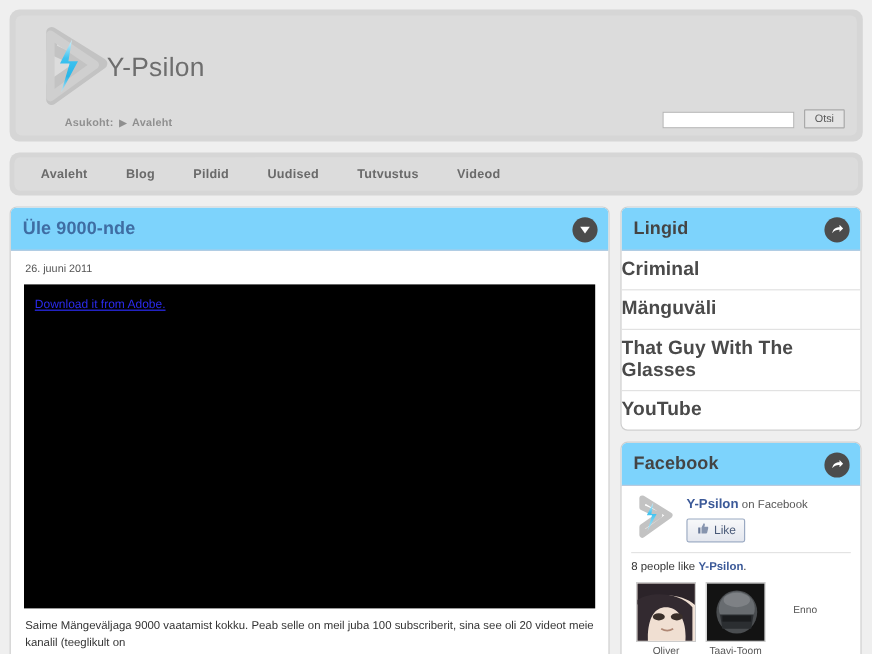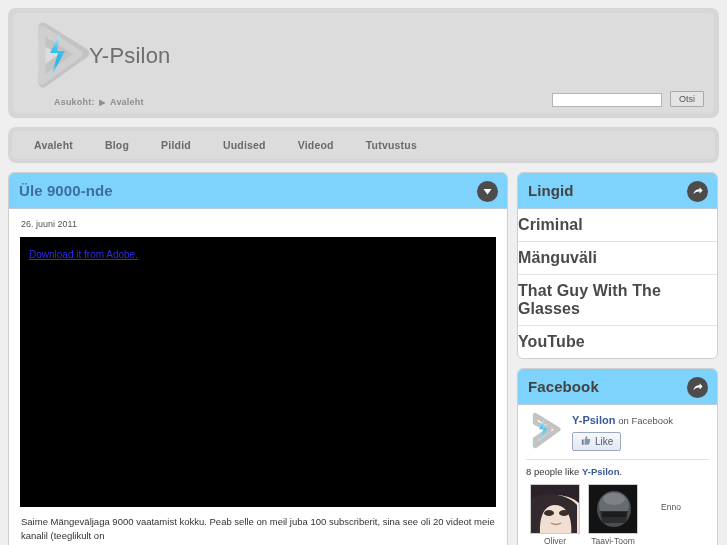--- a/index.html
+++ b/index.html
@@ -294,22 +294,22 @@
 
     </div>
   </div>
 
   <div class="nav-shell">
     <div class="nav-inner">
       <a class="nav-item" href="#">Avaleht</a>
       <a class="nav-item" href="#">Blog</a>
       <a class="nav-item" href="#">Pildid</a>
       <a class="nav-item" href="#">Uudised</a>
+      <a class="nav-item" href="#">Tutvustus</a>
       <a class="nav-item" href="#">Videod</a>
-      <a class="nav-item" href="#">Tutvustus</a>
     </div>
   </div>
 
   <div class="columns">
 
     <div class="col-main">
       <div class="panel">
 
         <div class="panel-head">
           <div class="panel-title">Üle 9000-nde</div>

